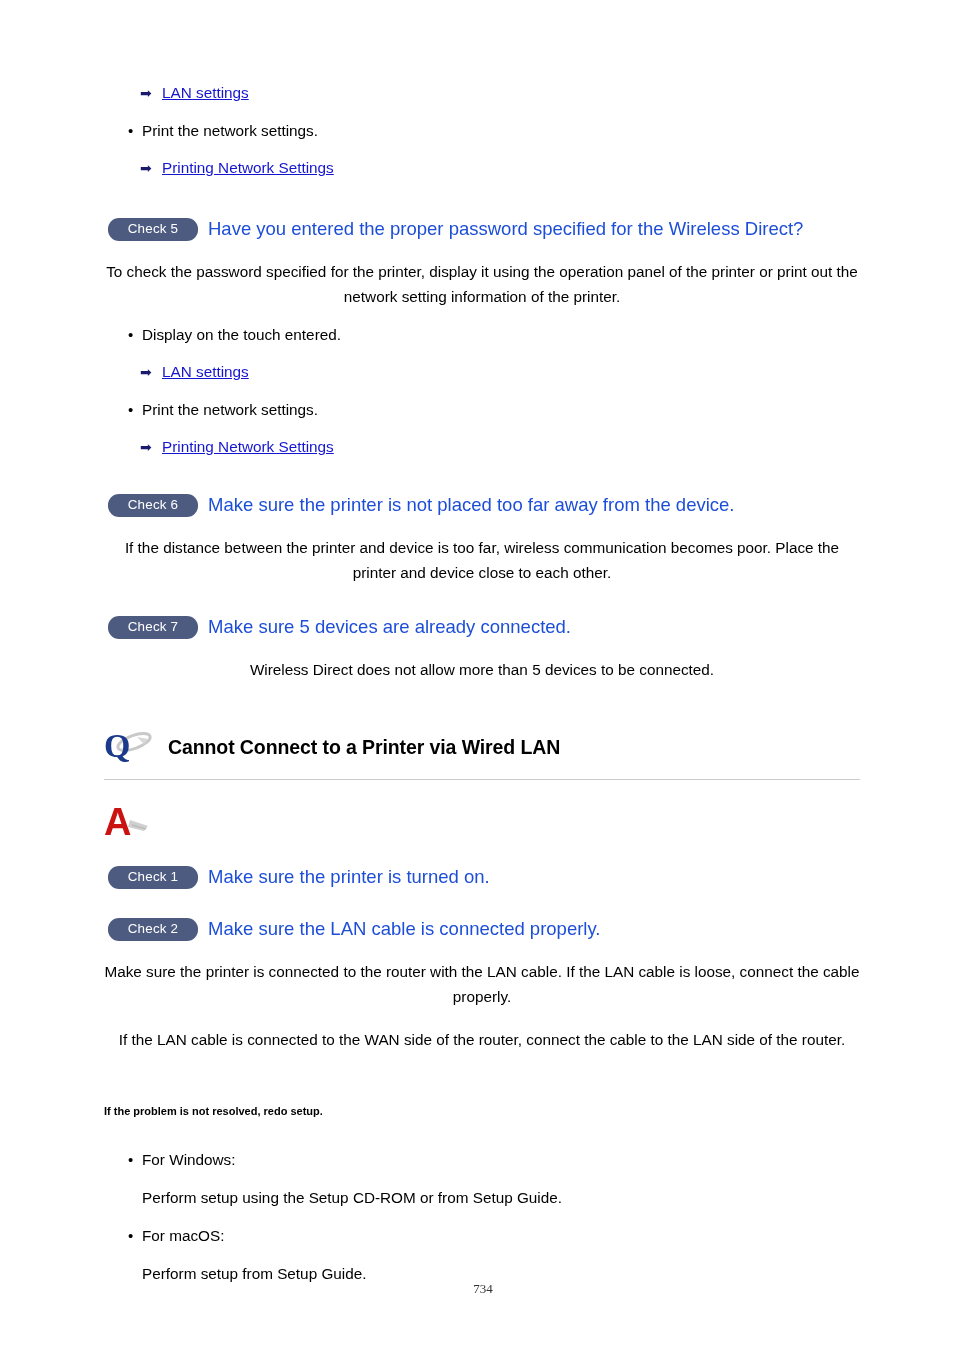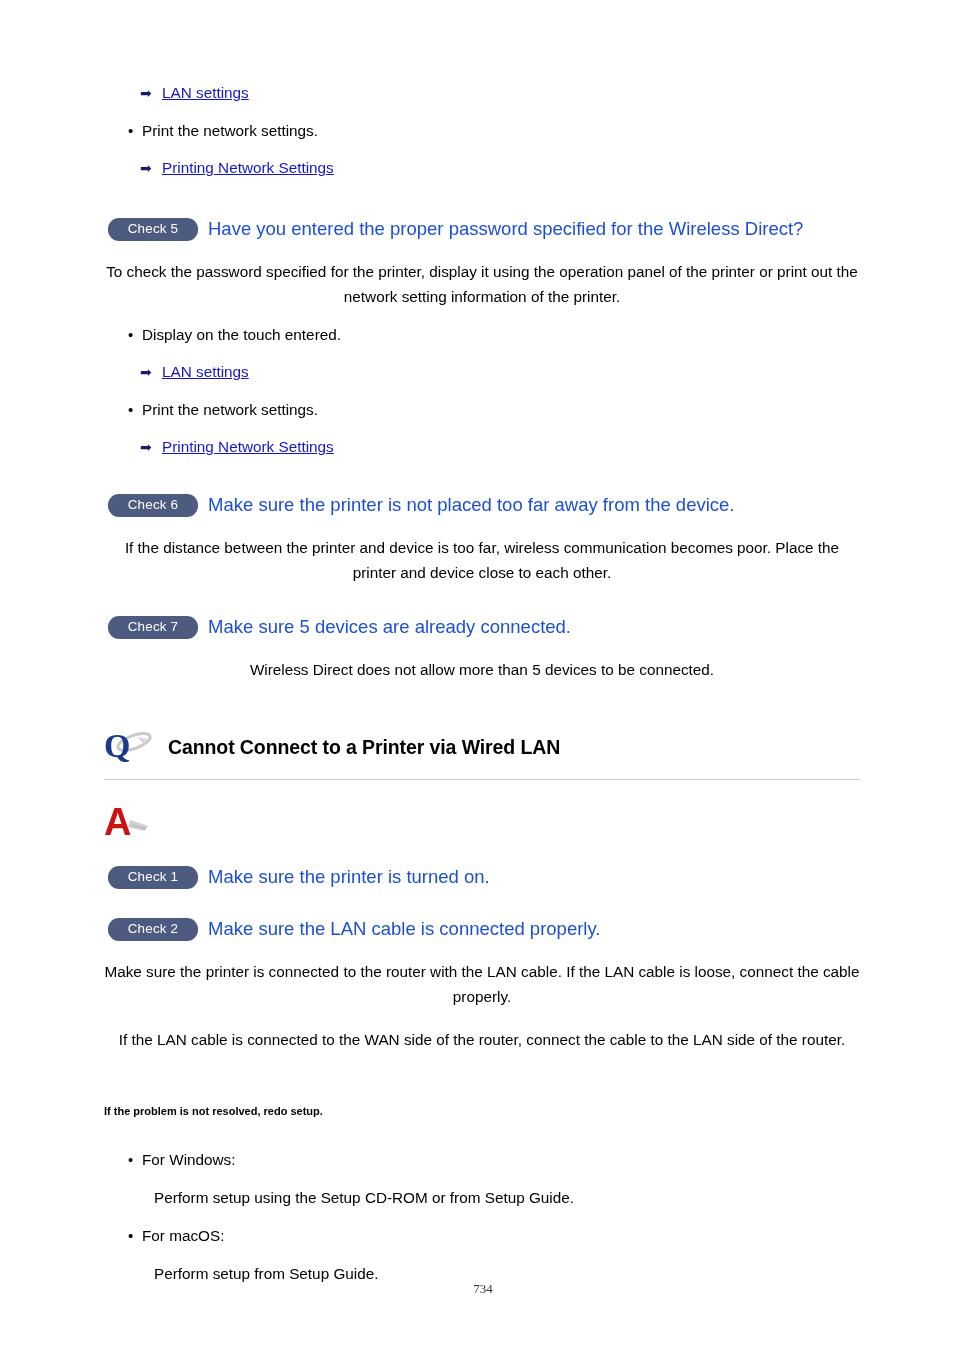--- a/index.html
+++ b/index.html
@@ -150,21 +150,21 @@
     font-size: 11px;
     line-height: 25px;
     font-weight: bold;
     color: #000;
   }
 
   
   .sub-line {
     font-size: 15.3px;
     line-height: 25px;
-    margin-left: 50px;
+    margin-left: 38px;
   }
 
   
   .page-number {
     position: absolute;
     left: 12px;
     right: 0;
     top: 1281px;
     text-align: center;
     font-size: 13px;

